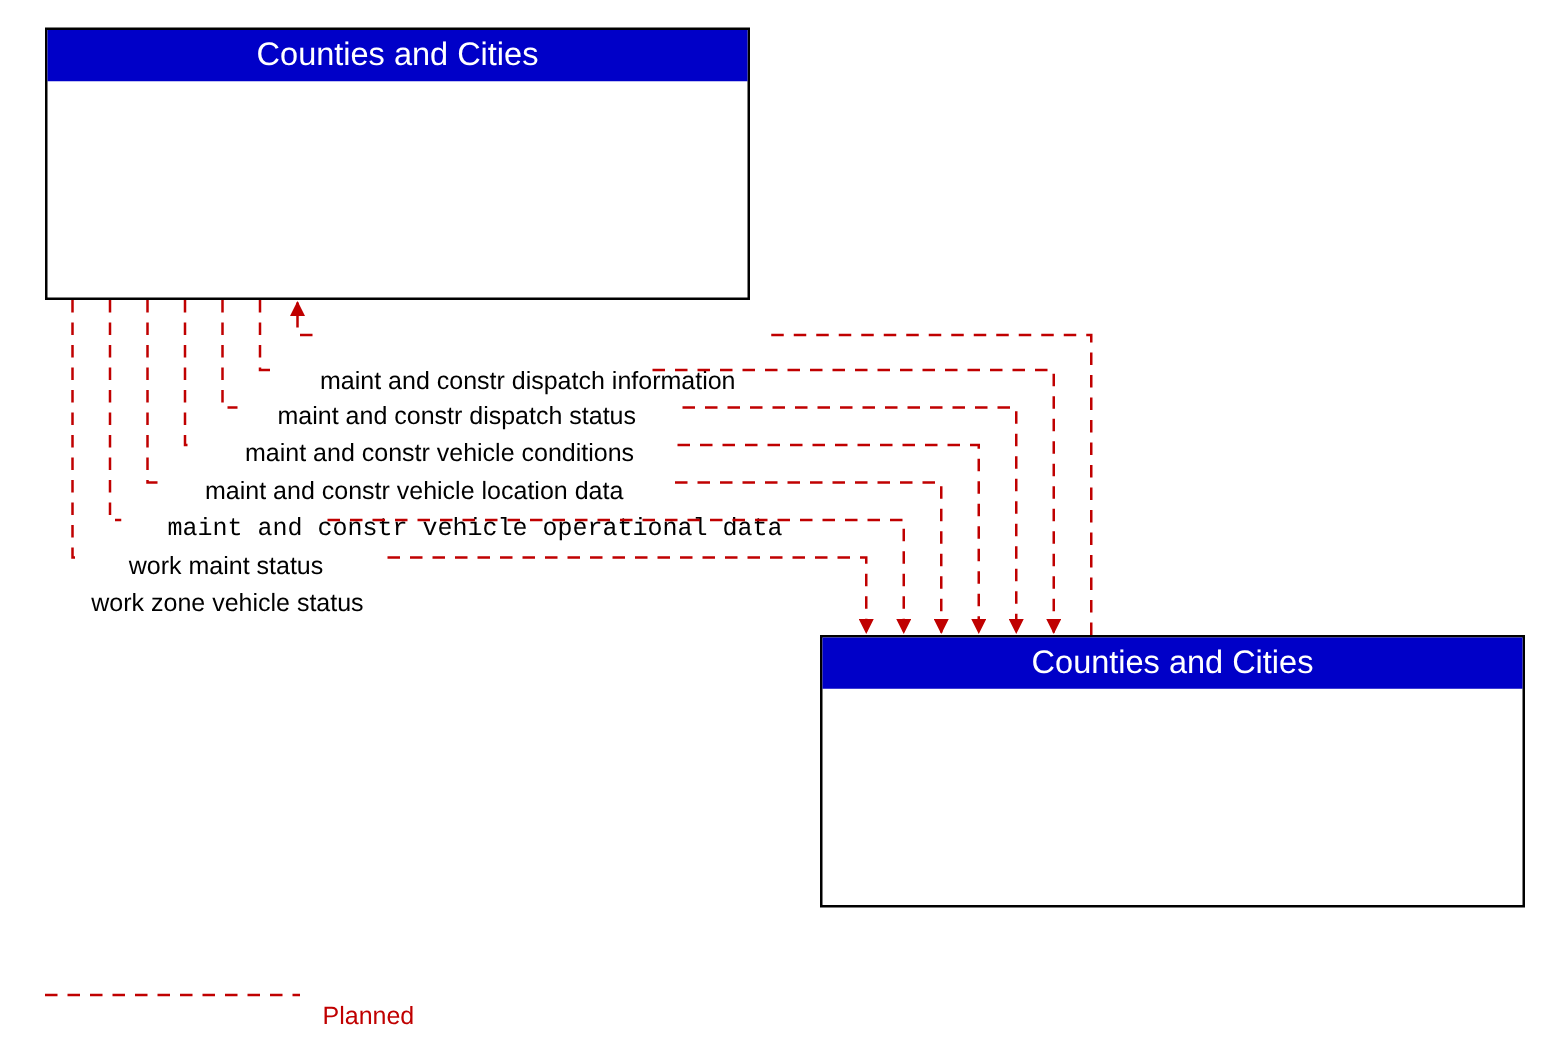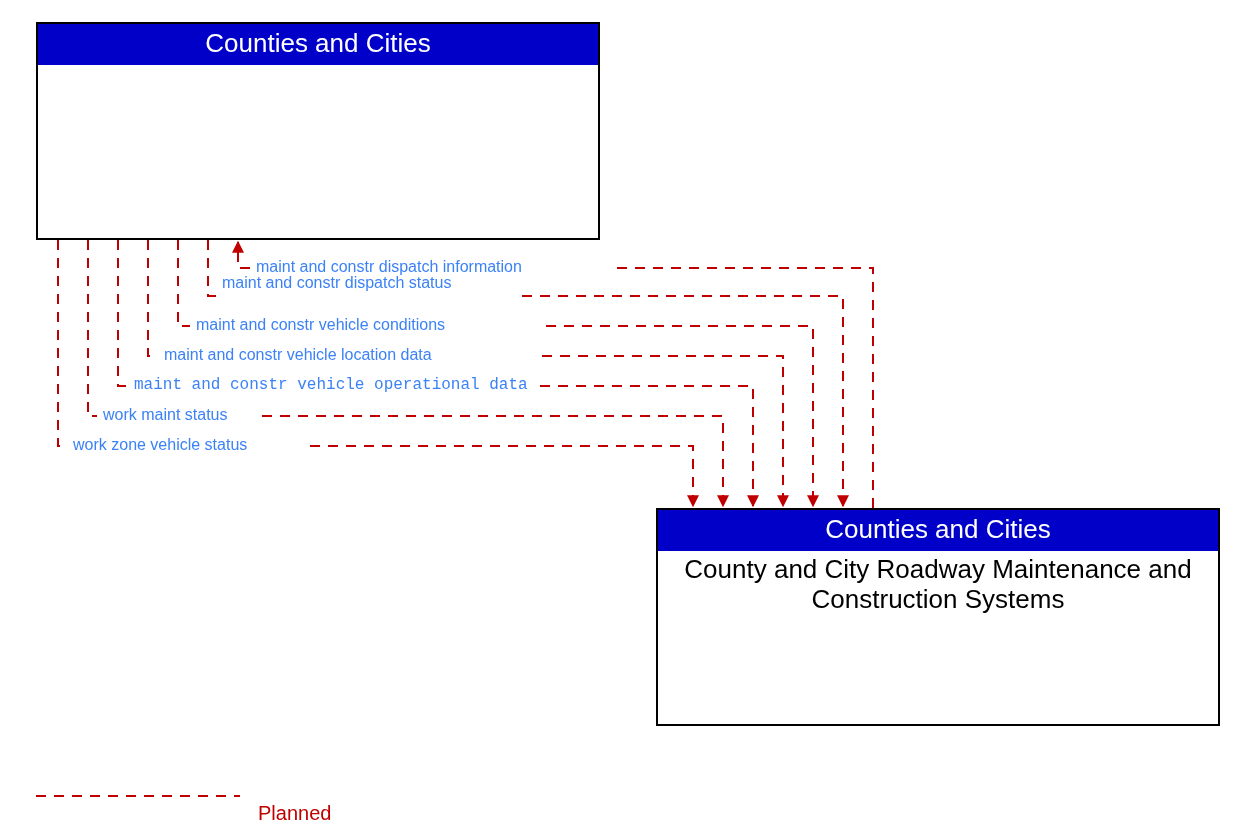--- a/index.html
+++ b/index.html
@@ -48,46 +48,46 @@
     line-height: 1.1;
   }
   .box2-body {
     font-size: 26px;
     color: #000000;
     text-align: center;
     line-height: 1.15;
   }
   .flow-label {
     position: absolute;
-    color: #3b82f6;
-    font-size: 16px;
+    color: #000000;
+    font-size: 20px;
     white-space: nowrap;
+    margin-top: 36px;
   }
   .legend-label {
     position: absolute;
     color: #c00000;
     font-size: 20px;
   }
 </style>
 </head>
 <body>
 
 <div class="stage">
 
   <div class="box" style="left:36px; top:22px; width:564px; height:218px;">
     <div class="box-header">Counties and Cities</div>
   </div>
 
   <div class="box" style="left:656px; top:508px; width:564px; height:218px;">
     <div class="box-header">Counties and Cities</div>
-    <div class="box-body box2-body">County and City Roadway Maintenance and Construction Systems</div>
   </div>
 
   <div class="flow-label" style="left:256px; top:258px;">maint and constr dispatch information</div>
-  <div class="flow-label" style="left:222px; top:274px;">maint and constr dispatch status</div>
+  <div class="flow-label" style="left:222px; top:286px;">maint and constr dispatch status</div>
   <div class="flow-label" style="left:164px; top:346px;">maint and constr vehicle location data</div>
   <div class="flow-label" style="left:196px; top:316px;">maint and constr vehicle conditions</div>
   <div class="flow-label" style="left:134px; top:376px;font-family:Liberation Mono, monospace;">maint and constr vehicle operational data</div>
   <div class="flow-label" style="left:103px; top:406px;">work maint status</div>
   <div class="flow-label" style="left:73px;  top:436px;">work zone vehicle status</div>
 
   <div class="legend-label" style="left:258px; top:802px;">Planned</div>
 
   <svg class="connections">
     <defs>

